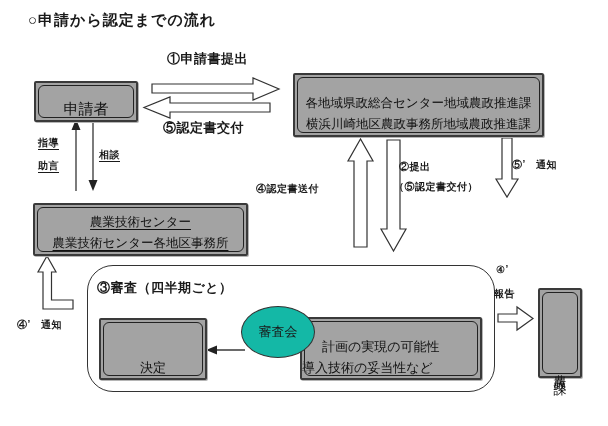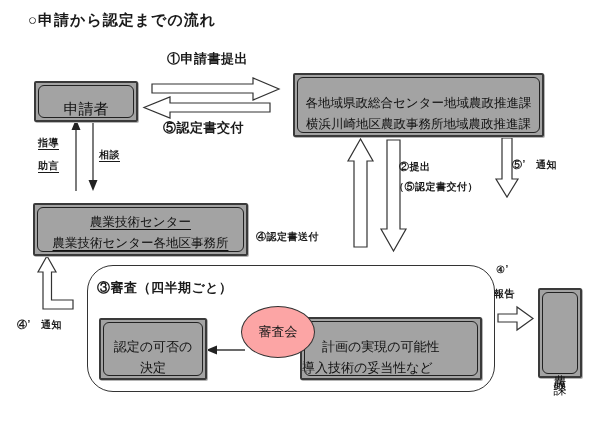--- a/index.html
+++ b/index.html
@@ -26,21 +26,21 @@
     content:"";position:absolute;inset:2px;border:1px solid #222;border-radius:6px;
     pointer-events:none;
   }
   .node .ln{line-height:21px;white-space:nowrap;}
   .node .ln.u{text-decoration:underline;text-underline-offset:3px;}
   .container-box{
     position:absolute;left:87px;top:265px;width:406px;height:125px;
     border:1.4px solid #333;border-radius:26px;z-index:1;background:transparent;
   }
   .ellipse{
-    position:absolute;left:241px;top:306px;width:72px;height:50px;background:#fca5a5;
+    position:absolute;left:241px;top:306px;width:72px;height:50px;background:#14b8a6;
     border:1.2px solid #333;border-radius:50%;display:flex;align-items:center;
     justify-content:center;font-family:"Liberation Serif",serif;font-size:13px;z-index:4;
   }
   .vtext{writing-mode:vertical-rl;text-orientation:upright;letter-spacing:4px;}
   svg.arrows{position:absolute;left:0;top:0;z-index:1;}
 </style>
 </head>
 <body>
 
 <div class="stage">
@@ -86,21 +86,20 @@
     <span class="ln u">農業技術センター</span>
     <span class="ln u">農業技術センター各地区事務所</span>
   </div>
 
 
   <div class="container-box"></div>
   <div class="lbl" style="left:97px;top:279px;font-size:13px;">③審査（四半期ごと）</div>
 
 
   <div class="node" style="left:99px;top:318px;width:104px;height:58px;">
-    <span class="ln">認定の可否の</span>
     <span class="ln">決定</span>
   </div>
 
   <div class="node" style="left:300px;top:317px;width:178px;height:59px;align-items:flex-start;padding-left:0;">
     <span class="ln" style="margin-left:20px;">計画の実現の可能性</span>
     <span class="ln" style="">導入技術の妥当性など</span>
   </div>
 
   <div class="ellipse">
     <span>審査会</span>
@@ -108,21 +107,21 @@
 
   <div class="node" style="left:538px;top:288px;width:40px;height:86px;">
     <span class="ln vtext">農政課</span>
   </div>
 
   <div class="lbl" style="left:167px;top:50px;font-size:13px;">①申請書提出</div>
   <div class="lbl" style="left:163px;top:119px;font-size:13px;">⑤認定書交付</div>
   <div class="lbl u" style="left:38px;top:136px;">指導</div>
   <div class="lbl u" style="left:38px;top:159px;">助言</div>
   <div class="lbl u" style="left:99px;top:148px;">相談</div>
-  <div class="lbl" style="left:256px;top:182px;margin-top:48px;">④認定書送付</div>
+  <div class="lbl" style="left:256px;top:182px;">④認定書送付</div>
   <div class="lbl" style="left:399px;top:160px;">②提出</div>
   <div class="lbl" style="left:394px;top:180px;">（⑤認定書交付）</div>
   <div class="lbl" style="left:512px;top:158px;">⑤’　通知</div>
   <div class="lbl" style="left:17px;top:318px;">④’　通知</div>
   <div class="lbl" style="left:496px;top:264px;">④’</div>
   <div class="lbl" style="left:494px;top:287px;">報告</div>
 
 </div>
 
 </body></html>

